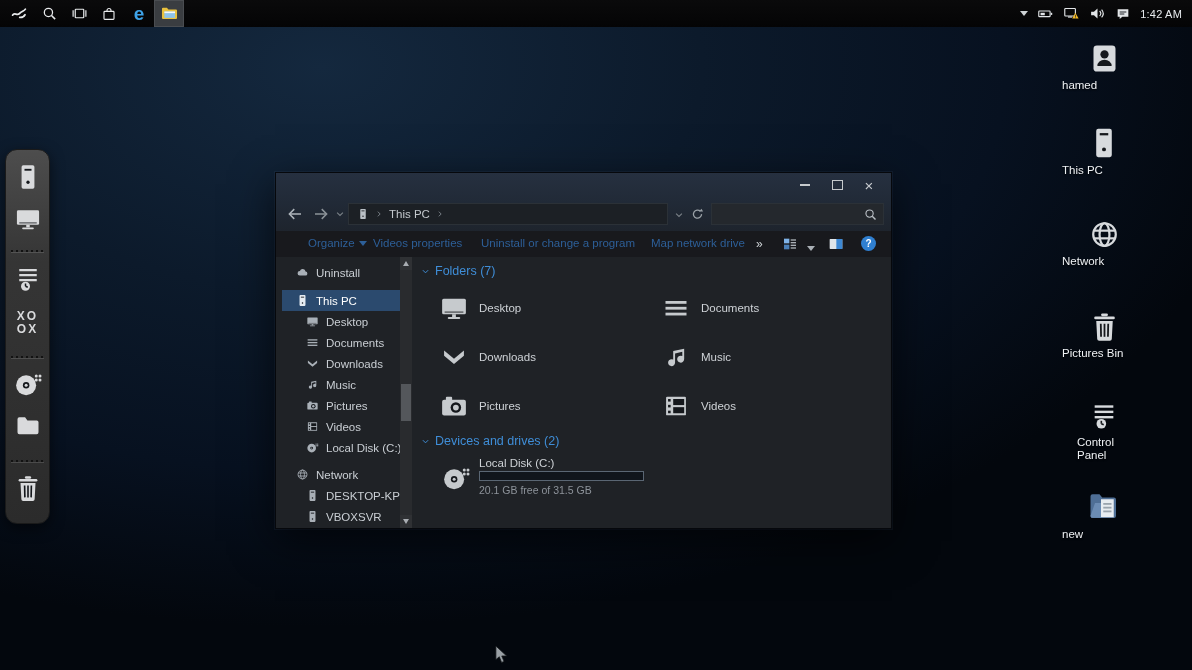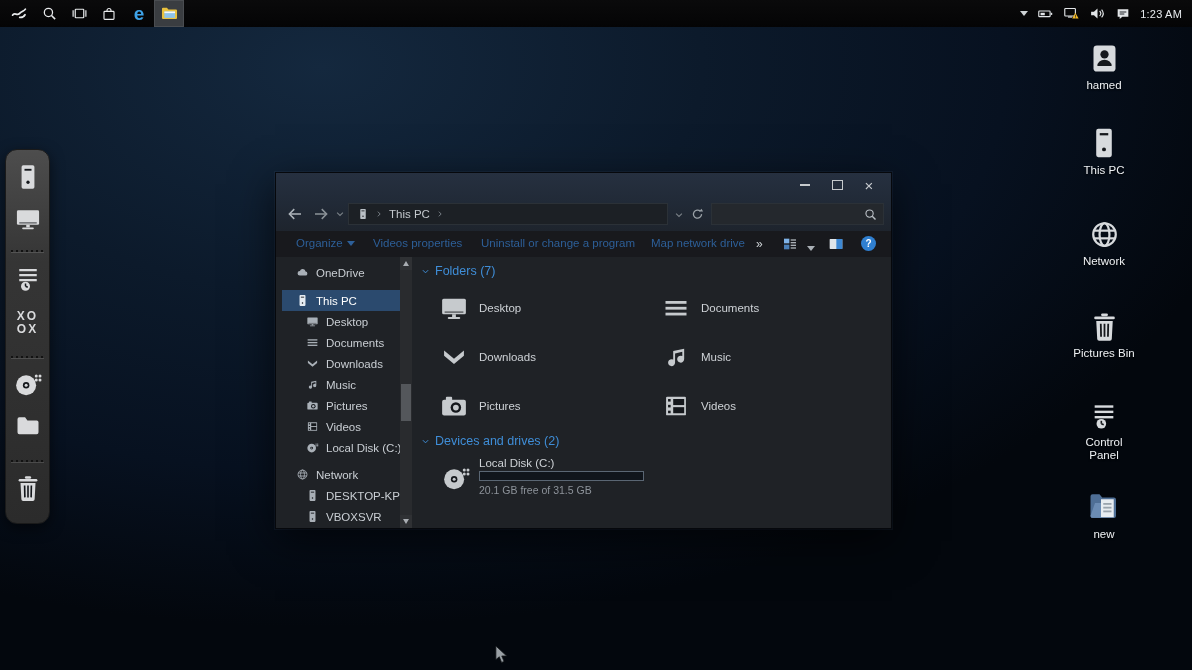--- a/index.html
+++ b/index.html
@@ -21,21 +21,21 @@
   #clock{font-size:11px;color:#e8ebee;letter-spacing:.2px}
   
   #dock{position:absolute;left:5px;top:149px;width:43px;height:373px;border-radius:12px;
     background:linear-gradient(180deg,#4d4d4d,#353535 30%,#2b2b2b);border:1px solid #1a1a1a;box-shadow:0 4px 14px rgba(0,0,0,.55);z-index:10}
   .dock-it{position:absolute;left:0;width:43px;display:flex;justify-content:center;color:#d9dadc}
   .dock-div{position:absolute;left:5px;width:33px;height:2px;
     background:repeating-linear-gradient(90deg,#121212 0 2px,transparent 2px 5px);
     box-shadow:0 1px 0 rgba(255,255,255,.14)}
   .xo{font-weight:bold;font-size:12px;line-height:13px;letter-spacing:2px;color:#d9dadc;text-align:right}
   
-  .dicon{position:absolute;left:1062px;width:84px;text-align:center;color:#d7dadd;z-index:5}
+  .dicon{position:absolute;left:1062px;width:84px;text-align:left;color:#d7dadd;z-index:5}
   .dicon .ig{display:flex;justify-content:center}
   .dicon .lbl{margin:4px auto 0;font-size:11.5px;color:#eef1f4;text-shadow:0 1px 2px rgba(0,0,0,.9);line-height:13px}
   
   #win{position:absolute;left:275px;top:172px;width:615px;height:355px;background:#1f2226;
     border:1px solid #06080c;box-shadow:0 12px 40px rgba(0,0,0,.65), 0 0 0 1px rgba(80,110,150,.12);z-index:20}
   .chrome{position:absolute;top:0;left:0;right:0;height:58px;background:linear-gradient(180deg,#263040,#212a37 50%,#1e242d)}
   .wc{position:absolute;right:6px;top:0;height:24px;display:flex}
   .wc>div{width:32px;height:24px;display:flex;align-items:center;justify-content:center;color:#c6cacd}
   .g-min{width:10px;height:2px;background:#c6cacd}
   .g-max{width:9px;height:8px;border:1.4px solid #c6cacd}
@@ -312,21 +312,21 @@
     <span>
         <svg width="17" height="17" viewBox="0 0 24 24">
           <use href="#i-speaker"></use>
         </svg>
       </span>
     <span>
         <svg width="16" height="16" viewBox="0 0 24 24">
           <use href="#i-notif"></use>
         </svg>
       </span>
-    <span id="clock">1:23 AM</span>
+    <span id="clock">1:42 AM</span>
   </div>
 </div>
 
 <div id="dock">
   <div class="dock-it" style="top:13px">
       <span>
         <svg width="28" height="28" viewBox="0 0 24 24">
           <use href="#i-tower"></use>
         </svg>
       </span>
@@ -488,21 +488,21 @@
     <div class="searchbox">
       <span class="search-mag">
           <svg width="15" height="15" viewBox="0 0 24 24">
             <use href="#i-search"></use>
           </svg>
         </span>
     </div>
   </div>
 
   <div class="toolbar">
-    <span class="tb-item" style="left:20px"><span>Organize</span><span class="tb-caret"></span></span>
+    <span class="tb-item" style="left:32px"><span>Organize</span><span class="tb-caret"></span></span>
     <span class="tb-item" style="left:97px">Videos properties</span>
     <span class="tb-item" style="left:205px">Uninstall or change a program</span>
     <span class="tb-item" style="left:375px">Map network drive</span>
     <span class="tb-item tb-more" style="left:480px">»</span>
     <span class="tb-item" style="left:506px;top:5px;color:#aab0b6">
         <svg width="16" height="16" viewBox="0 0 24 24">
           <use href="#i-viewgrid"></use>
         </svg>
       </span>
     <span class="tb-item" style="left:527px;top:11px"><span class="tb-caret gray"></span></span>
@@ -516,21 +516,21 @@
 
   <div class="wbody">
 
     <div>
       <div class="sb-row" style="top:5px">
           <span class="si">
             <svg width="13" height="13" viewBox="0 0 24 24">
               <use href="#i-cloud"></use>
             </svg>
           </span>
-          <span>OneDrive</span>
+          <span>Uninstall</span>
         </div>
       <div class="sb-row sel" style="top:33px">
           <span class="si">
             <svg width="13" height="13" viewBox="0 0 24 24">
               <use href="#i-tower"></use>
             </svg>
           </span>
           <span>This PC</span>
         </div>
       <div class="sb-row lvl1" style="top:54px">

